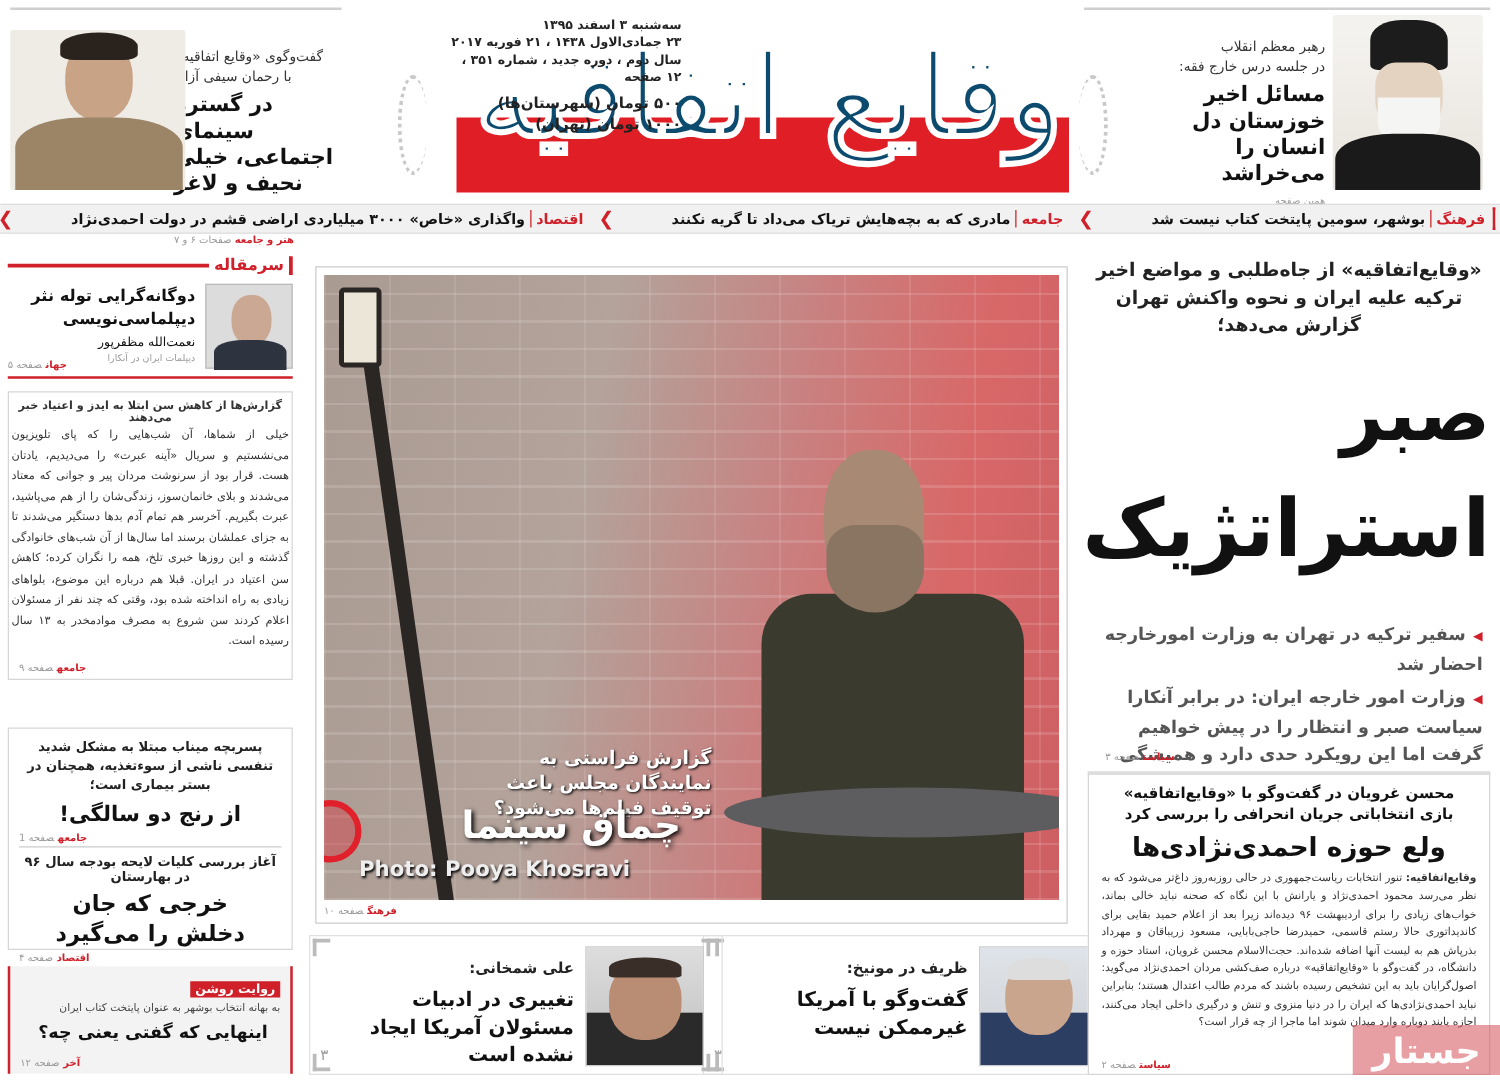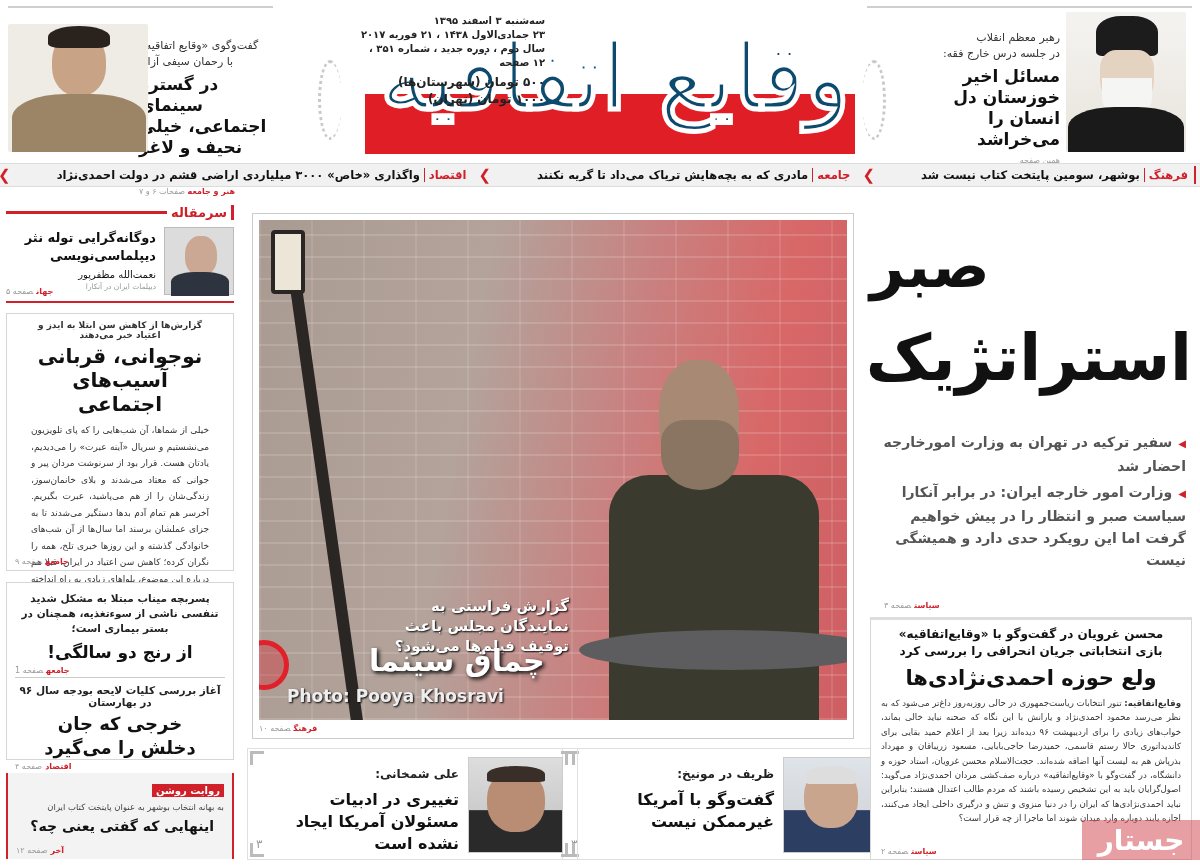--- a/index.html
+++ b/index.html
@@ -65,21 +65,21 @@
 
   .mini-card { top: 748px; width: 331px; height: 112px; border: 1px solid #e0e0e0; }
   .mini-card .corner { position: absolute; width: 14px; height: 14px; border-color: #bbb; border-style: solid; }
   .mini-photo { position: absolute; right: 14px; top: 8px; width: 95px; height: 96px; border: 1px solid #ccc; }
   .mini-kicker { position: absolute; right: 118px; top: 18px; font-size: 12px; font-weight: bold; color: #222; }
   .mini-title { position: absolute; right: 118px; top: 40px; font-size: 16px; font-weight: bold; line-height: 22px; color: #111; text-align: right; width: 175px; }
   .mini-page { position: absolute; left: 8px; bottom: 8px; font-size: 12px; color: #999; }
 
   
   .rcol { right: 8px; width: 322px; }
-  .headline-huge { font-size: 60px; font-weight: bold; line-height: 78px; text-align: left; color: #111; }
+  .headline-huge { font-size: 60px; font-weight: bold; line-height: 78px; text-align: right; color: #111; }
   .bullet { font-size: 14px; line-height: 22px; color: #555; font-weight: bold; text-align: right; }
   .bullet .tri { color: #d0202a; font-size: 10px; margin-left: 6px; }
 
   .watermark { position: absolute; left: 1082px; top: 820px; width: 118px; height: 40px; background: rgba(214,80,90,0.55); color: #fff; font-weight: bold; font-size: 28px; display: flex; align-items: center; justify-content: center; }
 </style>
 </head>
 <body>
 
 <div class="abs masthead">
 
@@ -159,23 +159,22 @@
   </div>
   <div class="abs" style="right:78px; top:24px; width:150px; text-align:right;">
     <div style="font-size:13px; font-weight:bold; line-height:18px;">دوگانه‌گرایی توله نثر دیپلماسی‌نویسی</div>
     <div style="font-size:10px; margin-top:4px;">نعمت‌الله مظفرپور</div>
     <div style="font-size:7.5px; color:#999; margin-top:2px;">دیپلمات ایران در آنکارا</div>
   </div>
   <div class="abs pageref" style="left:0; top:82px;"><b>جهان</b><span>صفحه ۵</span></div>
   <div class="abs" style="left:0; right:0; top:96px; height:2px; background:#d0202a;"></div>
 </div>
 
-<div class="abs lcol box" style="top:313px; height:258px; padding:6px 24px;">
+<div class="abs lcol box" style="top:313px; height:231px; padding:6px 2px;">
   <div style="font-size:9px; font-weight:bold; text-align:center; color:#333;">گزارش‌ها از کاهش سن ابتلا به ایدز و اعتیاد خبر می‌دهند</div>
-  <div style="font-size:20px; font-weight:bold; text-align:center; line-height:24px; margin:4px 0 6px;">نوجوانی، قربانی آسیب‌های اجتماعی</div>
   <div class="body-text" style="font-size:9px; line-height:16.5px;">خیلی از شماها، آن شب‌هایی را که پای تلویزیون می‌نشستیم و سریال «آینه عبرت» را می‌دیدیم، یادتان هست. قرار بود از سرنوشت مردان پیر و جوانی که معتاد می‌شدند و بلای خانمان‌سوز، زندگی‌شان را از هم می‌پاشید، عبرت بگیریم. آخرسر هم تمام آدم بدها دستگیر می‌شدند تا به جزای عملشان برسند اما سال‌ها از آن شب‌های خانوادگی گذشته و این روزها خبری تلخ، همه را نگران کرده؛ کاهش سن اعتیاد در ایران. قبلا هم درباره این موضوع، بلواهای زیادی به راه انداخته شده بود، وقتی که چند نفر از مسئولان اعلام کردند سن شروع به مصرف موادمخدر به ۱۳ سال رسیده است.</div>
   <div class="pageref" style="position:absolute; left:8px; bottom:4px;"><b>جامعه</b><span>صفحه ۹</span></div>
 </div>
 
 <div class="abs lcol box" style="top:582px; height:178px; padding:8px 8px;">
   <div>
     <div style="font-size:10.5px; font-weight:bold; text-align:center; line-height:15px; color:#222;">پسربچه میناب مبتلا به مشکل شدید تنفسی ناشی از سوءتغذیه، همچنان در بستر بیماری است؛</div>
     <div style="font-size:17px; font-weight:bold; text-align:center; margin:6px 0 4px;">از رنج دو سالگی!</div>
     <div class="pageref" style="text-align:left;"><b>جامعه</b><span>صفحه 1</span></div>
   </div>
@@ -235,20 +234,21 @@
   <div class="mini-photo" style="background:linear-gradient(180deg,#ddd 0%,#ccc 55%,#2a2a2a 56%,#2a2a2a 100%);">
     <div style="position:absolute; left:18px; top:12px; width:58px; height:62px; background:#b98c74; border-radius:45%;"></div>
     <div style="position:absolute; left:18px; top:8px; width:58px; height:16px; background:#3a2e28; border-radius:50% 50% 10% 10%;"></div>
   </div>
   <div class="mini-kicker">علی شمخانی:</div>
   <div class="mini-title">تغییری در ادبیات مسئولان آمریکا ایجاد نشده است</div>
   <div class="mini-page">۳</div>
 </div>
 
 <div class="abs rcol" style="top:205px; height:405px;">
+  <div style="font-size:15px; font-weight:bold; line-height:22px; text-align:center; color:#222;">«وقایع‌اتفاقیه» از جاه‌طلبی و مواضع اخیر ترکیه علیه ایران و نحوه واکنش تهران گزارش می‌دهد؛</div>
   <div class="headline-huge" style="margin-top:22px;">صبر</div>
   <div class="headline-huge" style="font-size:64px; margin-top:14px;">استراتژیک</div>
   <div style="margin-top:34px; padding:0 6px;">
     <div class="bullet"><span class="tri">◀</span><span>سفیر ترکیه در تهران به وزارت امورخارجه احضار شد</span></div>
     <div class="bullet" style="margin-top:4px;"><span class="tri">◀</span><span>وزارت امور خارجه ایران: در برابر آنکارا سیاست صبر و انتظار را در پیش خواهیم گرفت اما این رویکرد حدی دارد و همیشگی نیست</span></div>
   </div>
   <div class="pageref" style="position:absolute; left:14px; bottom:0;"><b>سیاست</b><span>صفحه ۳</span></div>
 </div>
 
 <div class="abs rcol box" style="top:617px; height:243px; padding:6px 10px; border-top:3px solid #ddd;">

